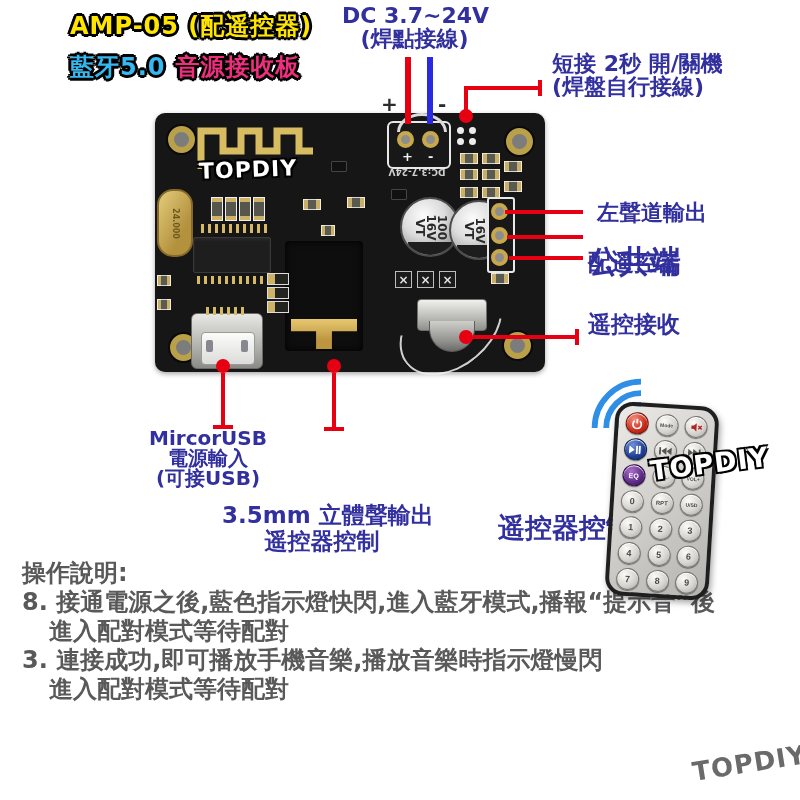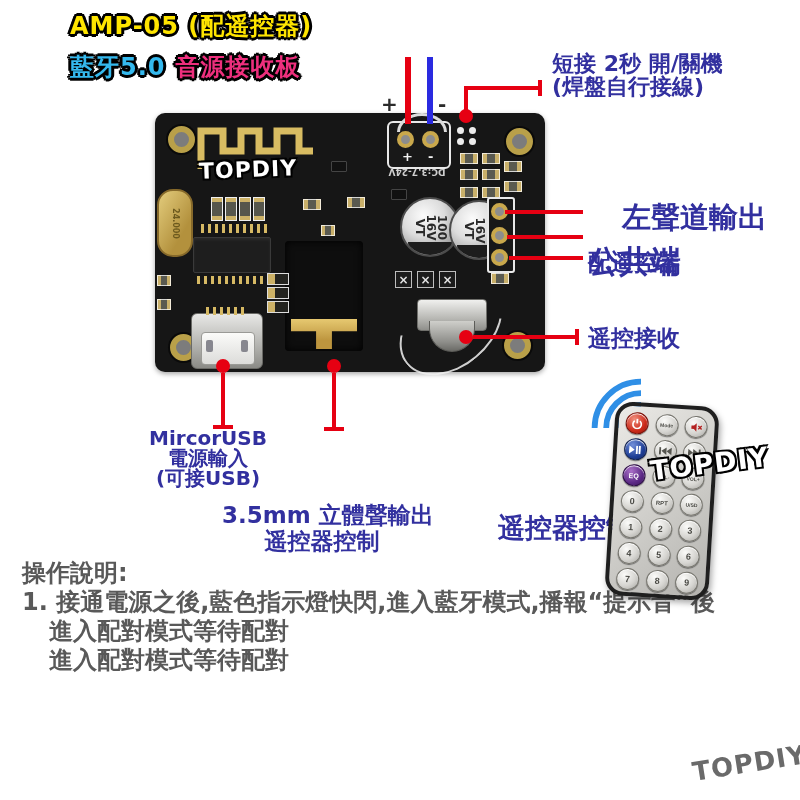--- a/index.html
+++ b/index.html
@@ -257,33 +257,35 @@
       <line x1="213" y1="427" x2="233" y2="427" stroke="#e60012" stroke-width="4"></line>
     </g>
     <g>
       <circle cx="334" cy="366" r="7" fill="#e60012"></circle>
       <line x1="334" y1="373" x2="334" y2="429" stroke="#e60012" stroke-width="4"></line>
       <line x1="324" y1="429" x2="344" y2="429" stroke="#e60012" stroke-width="4"></line>
     </g>
   </svg>
 
   <div class="lbl lbl-c" style="left:342px;top:4px;width:145px;font-size:22px;line-height:23px;">
+    <div>DC 3.7~24V</div>
+    <div>(焊點接線)</div>
   </div>
   <span class="lbl" style="left:381px;top:92px;color:#2b2b2b;font-size:20px;">+</span>
   <span class="lbl" style="left:438px;top:92px;color:#2b2b2b;font-size:20px;">-</span>
 
   <div class="lbl" style="left:552px;top:52px;font-size:22px;line-height:23px;">
     <div>短接 2秒 開/關機</div>
     <div>(焊盤自行接線)</div>
   </div>
 
-  <div class="lbl" style="left:622px;top:198px;font-size:29px;">左聲道輸出</div>
+  <div class="lbl" style="left:597px;top:198px;font-size:22px;">左聲道輸出</div>
   <div class="lbl" style="left:588px;top:241px;font-size:31px;">公共端</div>
   <div class="lbl" style="left:588px;top:247px;font-size:23px;">配遥控器</div>
-  <div class="lbl" style="left:588px;top:323px;font-size:23px;">遥控接收</div>
+  <div class="lbl" style="left:588px;top:309px;font-size:23px;">遥控接收</div>
 
   <div class="lbl lbl-c" style="left:148px;top:428px;width:120px;font-size:20px;line-height:20px;">
     <div>MircorUSB</div>
     <div>電源輸入</div>
     <div>(可接USB)</div>
   </div>
 
   <div class="lbl lbl-c" style="left:222px;top:502px;width:200px;font-size:23px;line-height:26px;">
     <div>3.5mm 立體聲輸出</div>
     <div>遥控器控制</div>
@@ -363,19 +365,20 @@
         <button class="btn">7</button>
         <button class="btn">8</button>
         <button class="btn">9</button>
       </div>
     </div>
   </div>
   <div class="r-wm">TOPDIY</div>
 
   <div class="instr">
     <div>操作說明:</div>
-    <div>1. 接通電源之後,藍色指示燈快閃,進入藍牙模式,播報“提示音”後</div>
+    <div>8. 接通電源之後,藍色指示燈快閃,進入藍牙模式,播報“提示音”後</div>
     <div class="indent">進入配對模式等待配對</div>
+    <div>3. 連接成功,即可播放手機音樂,播放音樂時指示燈慢閃</div>
     <div class="indent">進入配對模式等待配對</div>
   </div>
 
   <div class="wm-br">TOPDIY</div>
 </div>
 
 </body></html>

